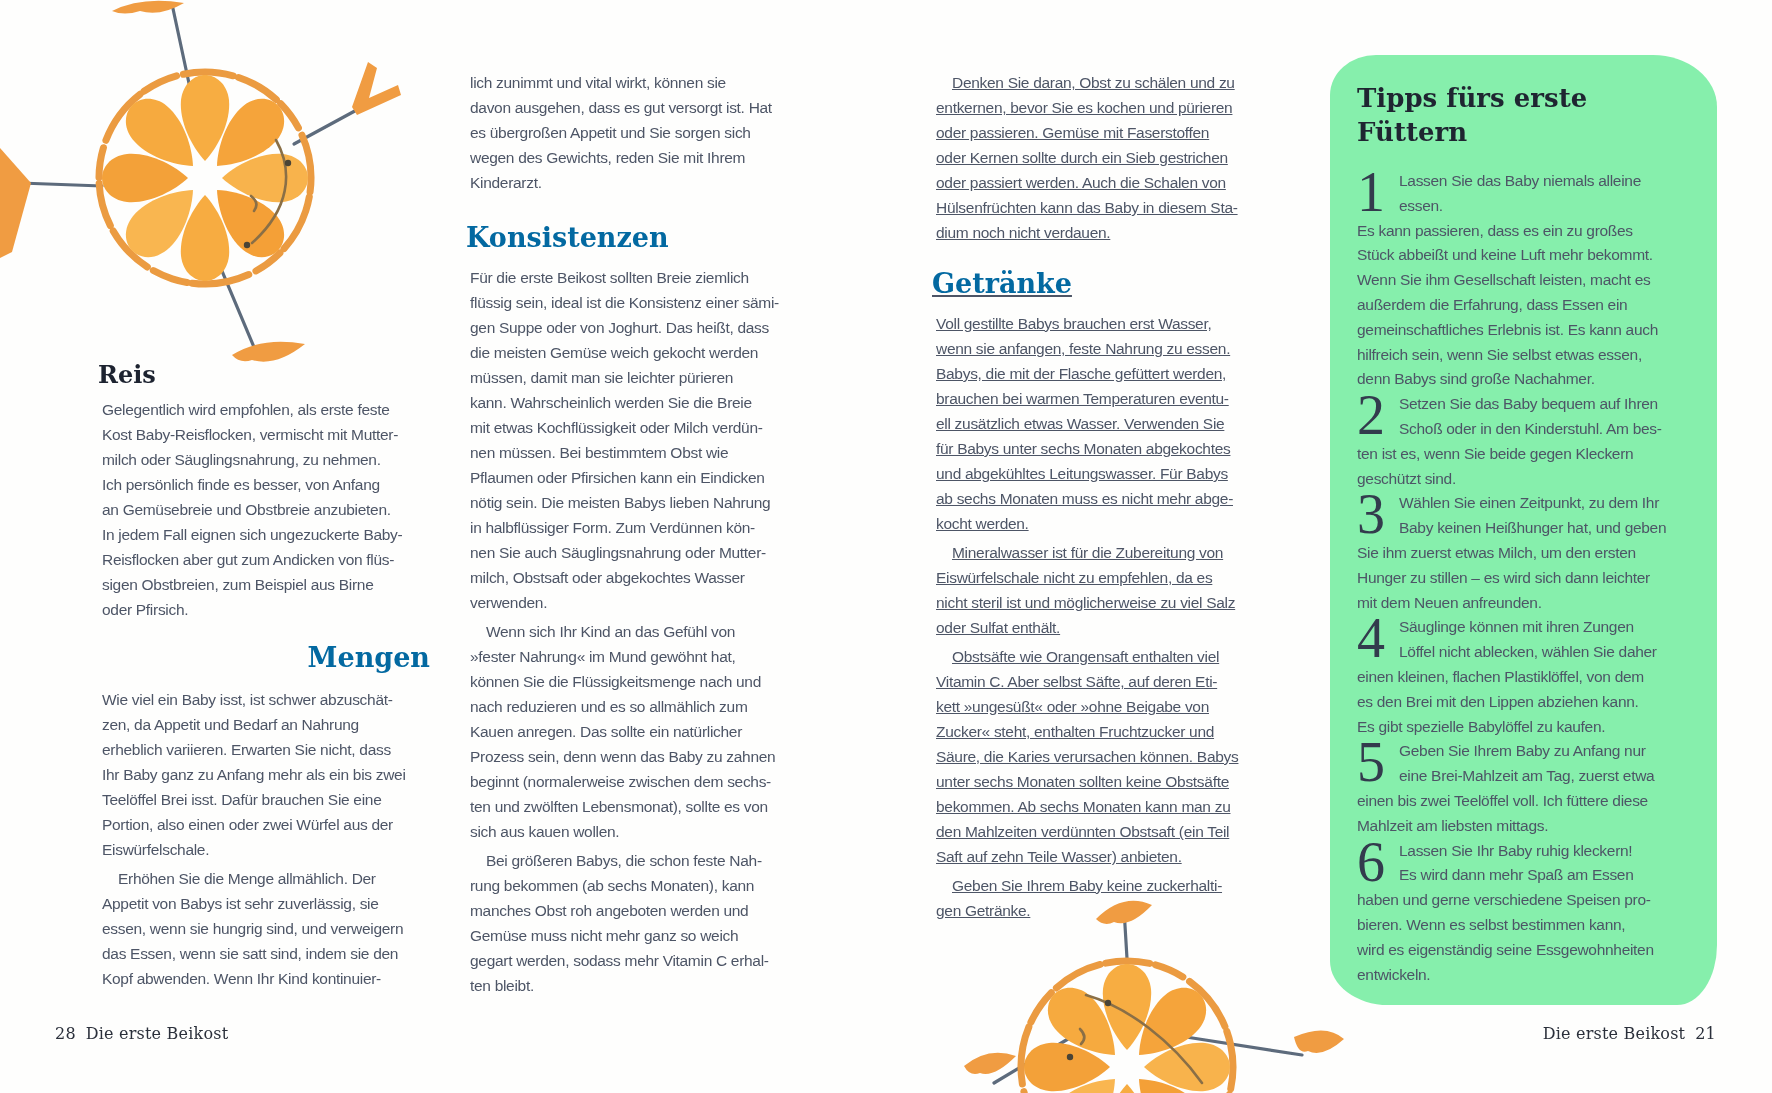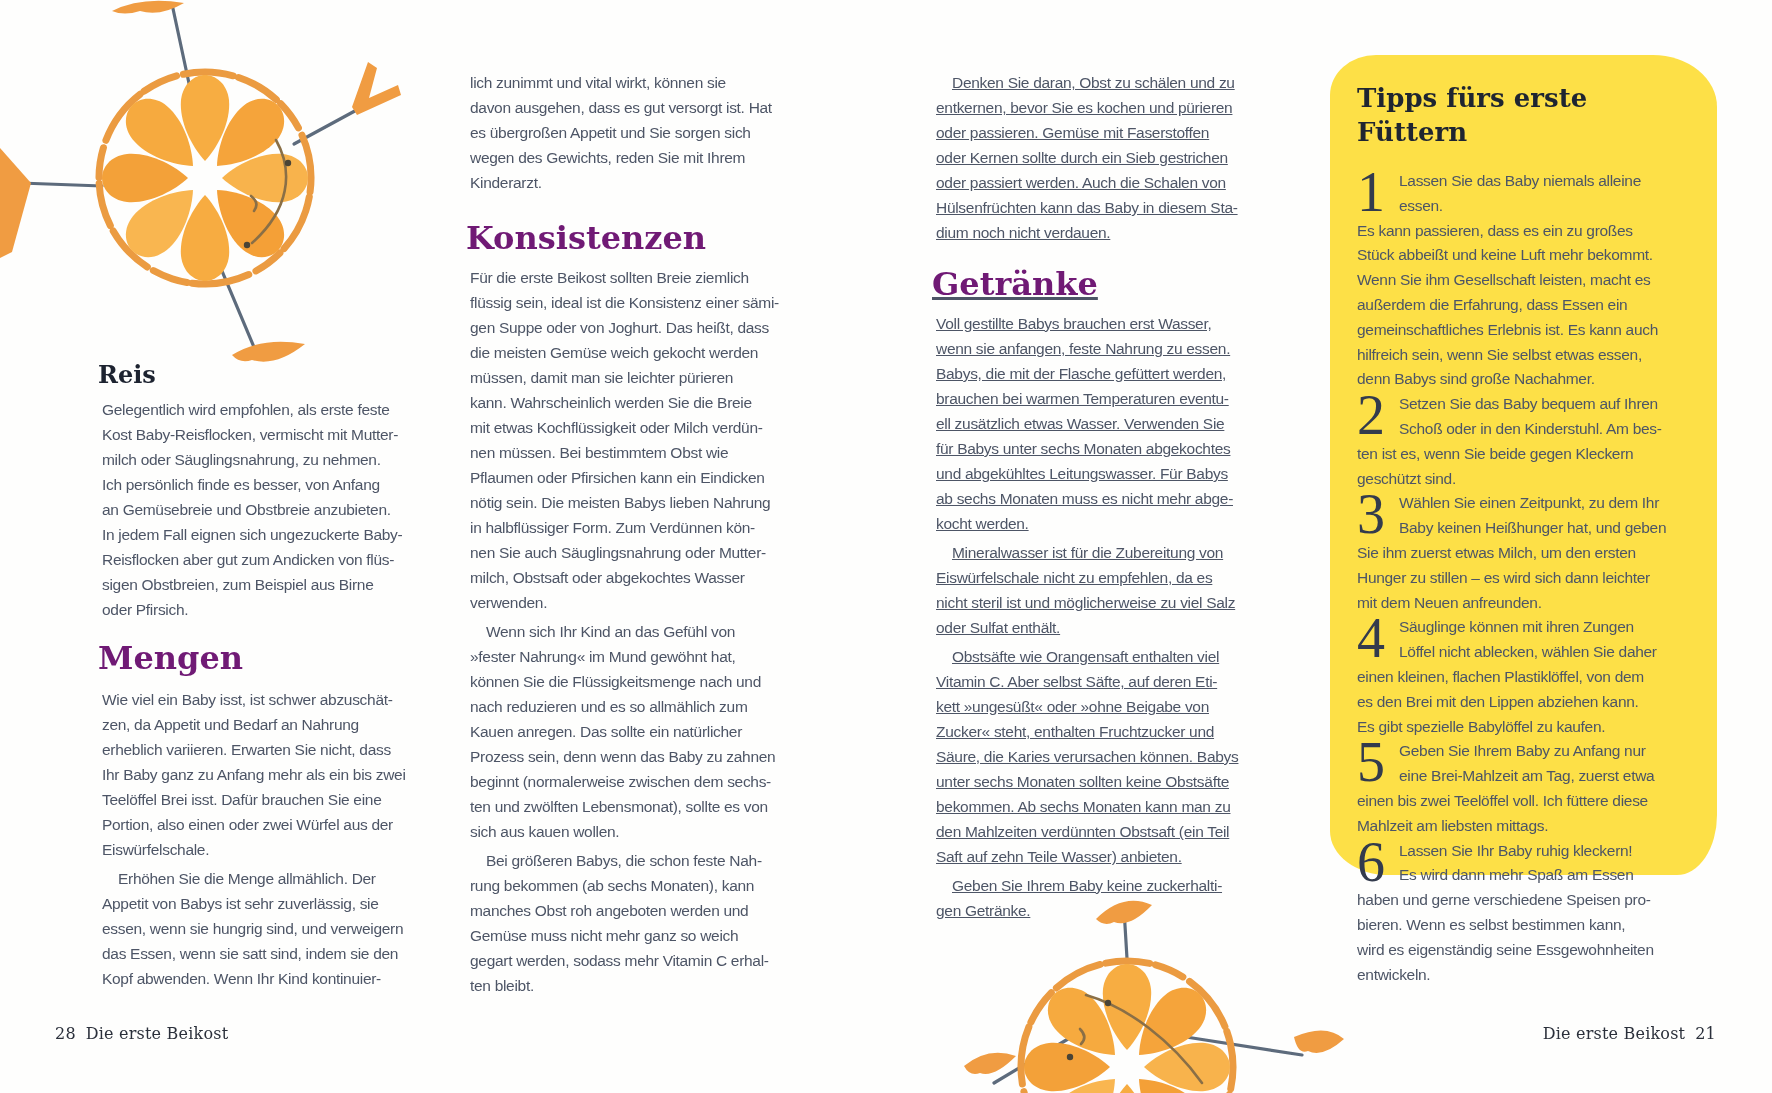--- a/index.html
+++ b/index.html
@@ -1,32 +1,32 @@
 <!DOCTYPE html>
 <html><head>
 <meta charset="utf-8">
 <style>
   html,body{margin:0;padding:0;background:#ffffff;}
   .page{position:relative;width:1772px;height:1093px;background:#fefefd;overflow:hidden;
         font-family:"Liberation Sans",sans-serif;}
   .col{position:absolute;color:#4d5566;font-size:15.5px;line-height:25px;letter-spacing:-0.3px;}
   .col p{margin:4px;white-space:pre-line;}
   p.ind{text-indent:16px;}
-  h2.sec{font-family:"DejaVu Serif",serif;font-weight:700;color:#701a75;font-size:32px;
+  h2.sec{font-family:"DejaVu Serif",serif;font-weight:700;color:#0369a1;font-size:27px;
          line-height:32px;letter-spacing:0;margin:0;}
   h3.sec-sm{font-family:"DejaVu Serif",serif;font-weight:700;color:#1d2330;font-size:24px;
          line-height:26px;letter-spacing:0;margin:0 0 9px 0;}
   .col1{left:98px;top:362px;width:332px;}
-  .col1 h2.sec{margin:20px 0 13px 0;}
+  .col1 h2.sec{margin:20px 0 13px 0;text-align:right;}
   .col2{left:466px;top:66px;width:332px;}
   .col2 h2.sec{margin:27px 0 11px 0;}
   .col3{left:932px;top:66px;width:332px;text-decoration:underline;}
   .col3 h2.sec{margin:23px 0 11px 0;}
 
-  .tips{position:absolute;left:1330px;top:55px;width:387px;height:820px;background:#fde047;
+  .tips{position:absolute;left:1330px;top:55px;width:387px;height:950px;background:#86efac;
         border-radius:46px 64px 40px 58px / 40px 52px 60px 44px;
         padding:26px 24px 0 27px;box-sizing:border-box;}
   .tips-title{font-family:"DejaVu Serif",serif;font-weight:700;color:#1f2531;font-size:26px;
         line-height:34px;margin:0 0 20px 0;}
   .tip{color:#4d5566;font-size:15.5px;line-height:24.8px;letter-spacing:-0.3px;}
   .tip-num{float:left;width:42px;height:48px;font-family:"Liberation Serif",serif;
         font-weight:400;font-size:56px;line-height:46px;color:#333b4d;}
   .tip-text{white-space:pre-line;}
 
   .footer{position:absolute;top:1024px;font-family:"DejaVu Serif",serif;font-size:16px;

